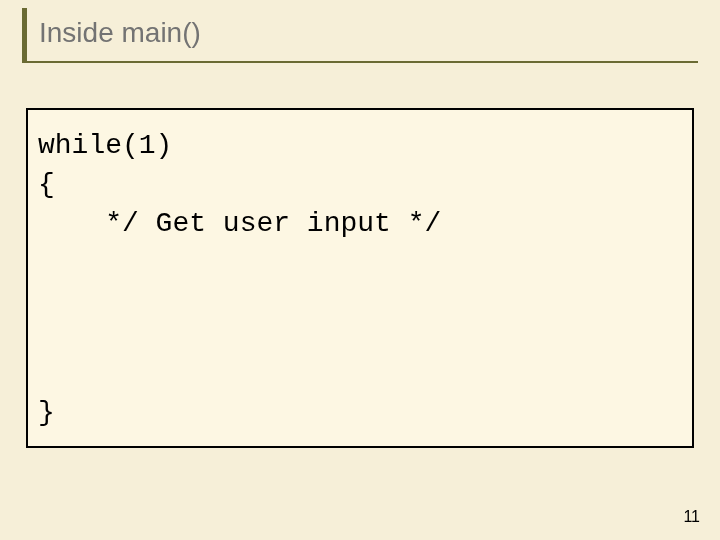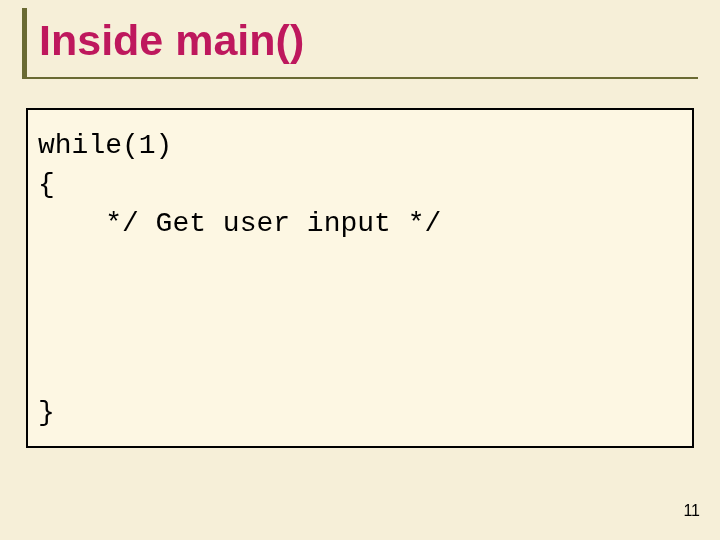--- a/index.html
+++ b/index.html
@@ -22,23 +22,23 @@
     position: absolute;
     left: 22px;
     top: 8px;
     width: 676px;
     box-sizing: border-box;
     border-left: 5px solid #6a6a33;
     border-bottom: 2px solid #6a6a33;
     padding: 10px 0 14px 12px;
   }
   .title {
-    font-size: 43px;
-    font-weight: 700;
-    color: #be185d;
+    font-size: 28px;
+    font-weight: 400;
+    color: #737373;
     line-height: 1.05;
   }
   .code-box {
     position: absolute;
     left: 26px;
     top: 108px;
     width: 668px;
     height: 340px;
     background: #fdf7e3;
     border: 2px solid #000;
@@ -53,21 +53,21 @@
     white-space: pre;
   }
   .code .brace-close {
     position: absolute;
     left: 10px;
     bottom: 14px;
   }
   .page-num {
     position: absolute;
     right: 20px;
-    bottom: 20px;
+    bottom: 14px;
     font-size: 16px;
     color: #000;
   }
 </style>
 </head>
 <body>
 
 <div class="slide">
 
   <div class="title-wrap">

